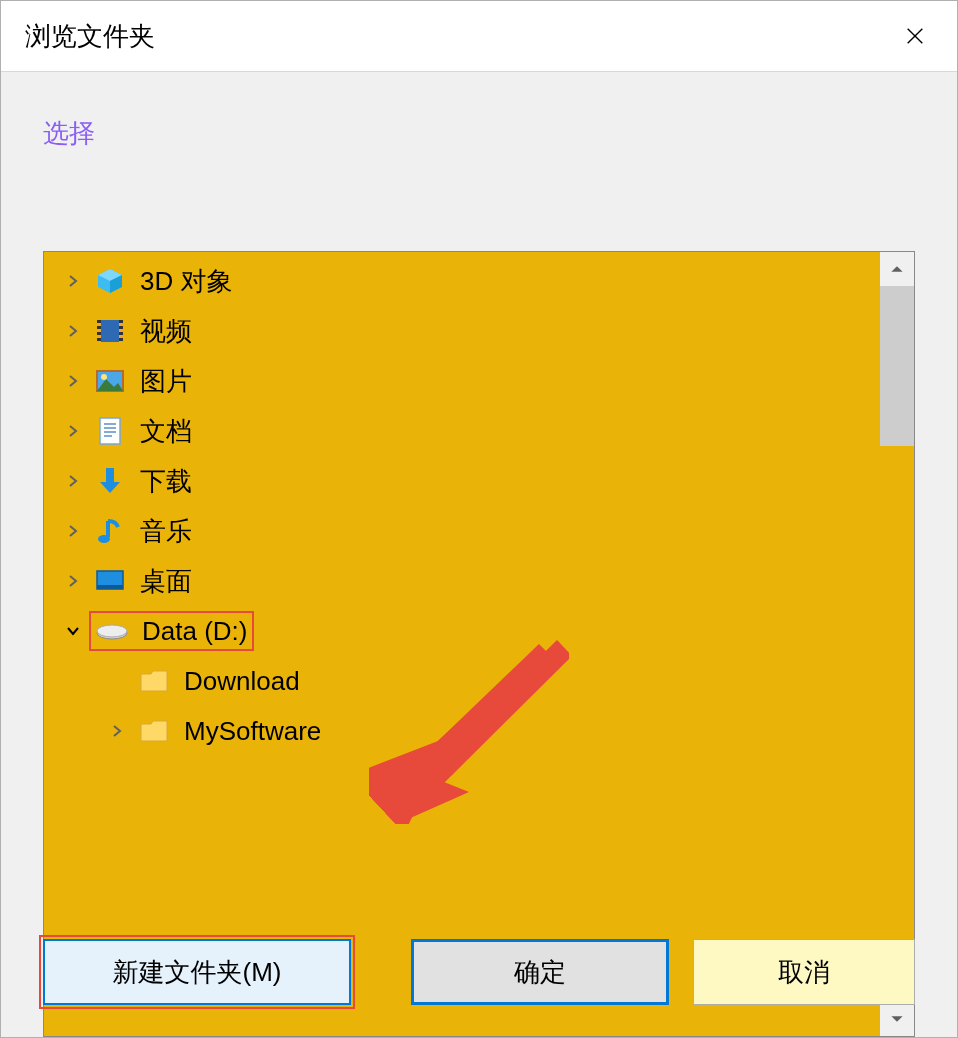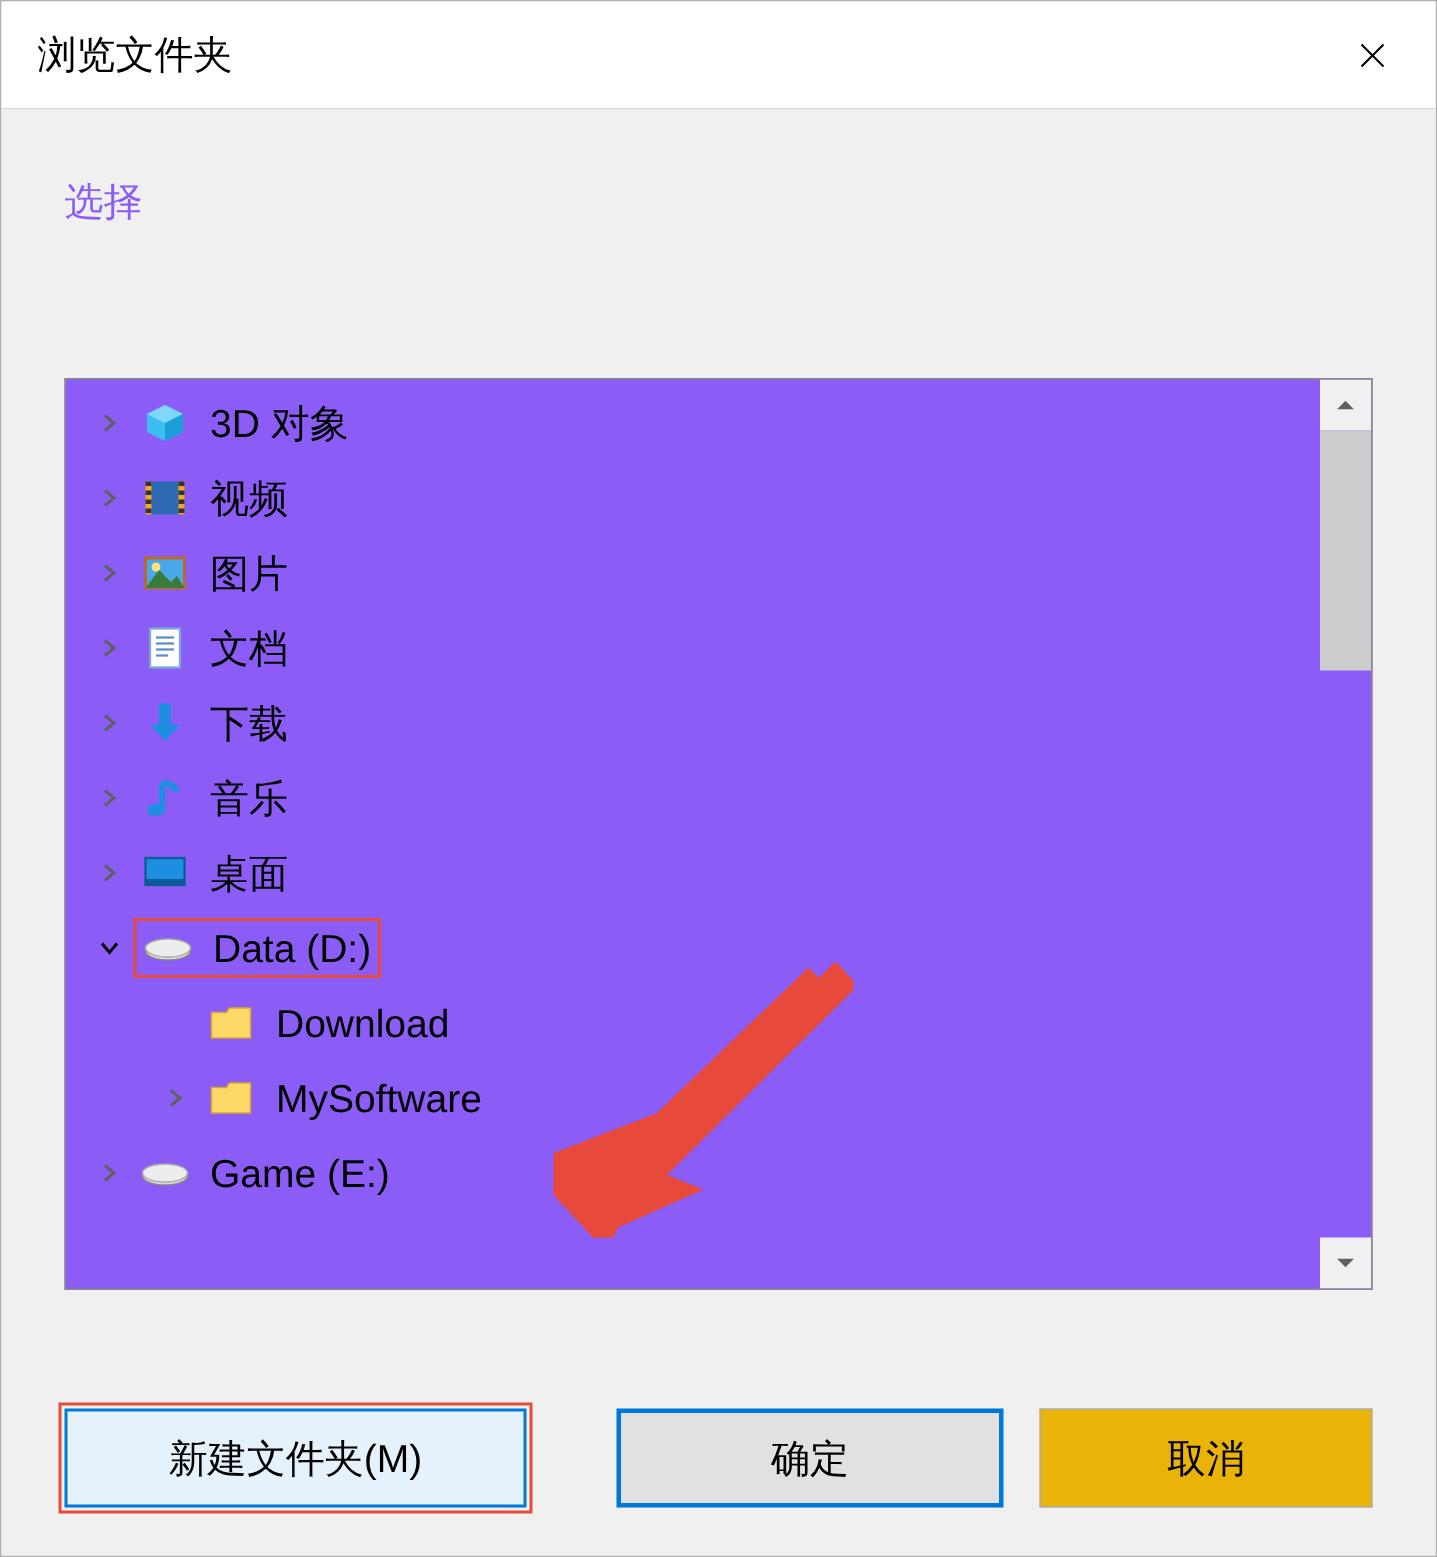--- a/index.html
+++ b/index.html
@@ -50,23 +50,23 @@
       flex-direction: column;
       position: relative;
     }
     .instruction {
       font-size: 26px;
       color: #8b5cf6;
       margin-top: 44px;
       margin-bottom: 100px;
     }
     .tree-container {
-      background: #8b5cf6;
+      background: #eab308;
       border: 1px solid #888;
-      height: 608px;
+      height: 786px;
       overflow-y: scroll;
       position: relative;
     }
     .tree {
       padding: 4px 0;
     }
     .tree-row {
       height: 50px;
       display: flex;
       align-items: center;
@@ -98,21 +98,21 @@
       position: absolute;
       bottom: 32px;
       left: 42px;
       right: 42px;
       display: flex;
       align-items: center;
       gap: 24px;
     }
     .btn {
       height: 66px;
-      background: #eab308;
+      background: #fef9c3;
       border: 1px solid #adadad;
       display: flex;
       align-items: center;
       justify-content: center;
       font-size: 26px;
       color: #000;
       cursor: pointer;
     }
     .btn-new {
       width: 308px;
@@ -334,34 +334,20 @@
                 <polyline points="5,3 11,8 5,13"></polyline>
               </svg>
             </span>
             <span class="icon-slot">
               <svg width="30" height="26" viewBox="0 0 30 26">
                 <path d="M2 6 L12 6 L14 3 L28 3 L28 23 L2 23 Z" fill="#ffd968" stroke="#d8a832"></path>
               </svg>
             </span>
             <span>MySoftware</span>
           </div>
-          <div class="tree-row level-0">
-            <span class="expander">
-              <svg viewBox="0 0 16 16" fill="none" stroke="#606060" stroke-width="2">
-                <polyline points="5,3 11,8 5,13"></polyline>
-              </svg>
-            </span>
-            <span class="icon-slot">
-              <svg width="34" height="20" viewBox="0 0 34 20">
-                <ellipse cx="17" cy="12" rx="15" ry="6" fill="#d8d8d8" stroke="#888"></ellipse>
-                <ellipse cx="17" cy="10" rx="15" ry="6" fill="#ededed" stroke="#aaa"></ellipse>
-              </svg>
-            </span>
-            <span>Game (E:)</span>
-          </div>
         </div>
       <div class="sb-btn sb-up">
         <svg viewBox="0 0 10 10">
             <path d="M1 7 L5 3 L9 7"></path>
           </svg>
       </div>
       <div class="sb-btn sb-down">
         <svg viewBox="0 0 10 10">
             <path d="M1 3 L5 7 L9 3"></path>
           </svg>

